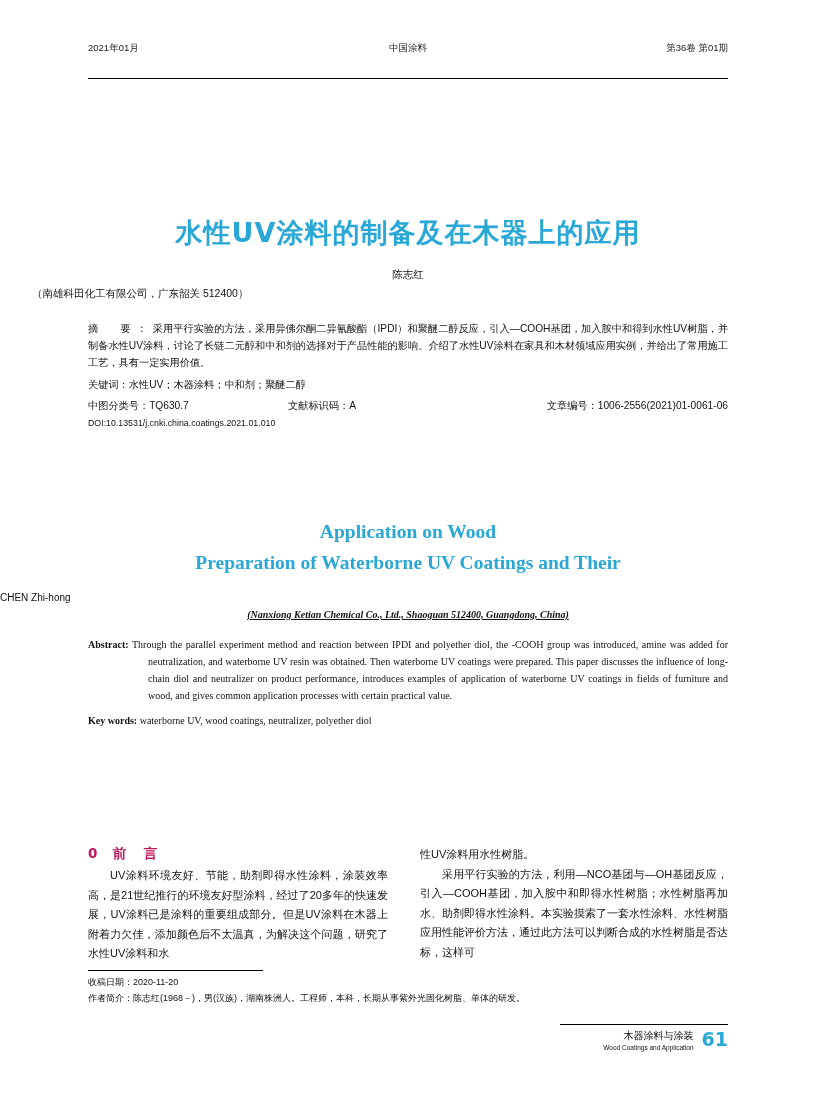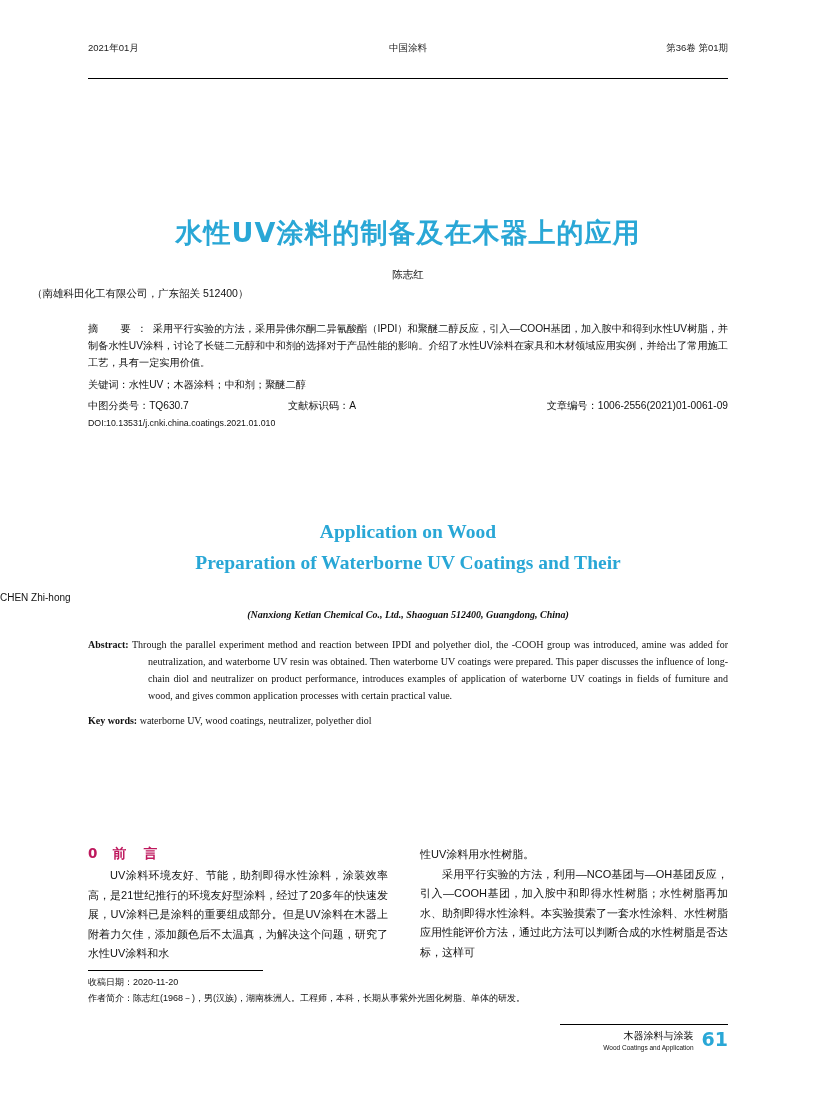--- a/index.html
+++ b/index.html
@@ -162,20 +162,21 @@
     position: absolute;
     left: 0;
     top: 609px;
     width: 816px;
     text-align: center;
     font-family: "Liberation Serif", serif;
     font-style: italic;
     font-weight: bold;
     font-size: 10px;
     color: #111;
+    text-decoration: underline;
   }
   .en-abstract {
     position: absolute;
     left: 88px;
     top: 636px;
     width: 640px;
     font-family: "Liberation Serif", serif;
     font-size: 10px;
     line-height: 17px;
     color: #111;
@@ -320,21 +321,21 @@
 
   <div class="cn-meta">
     <div class="cn-meta-row">
       <div class="cn-meta-c1">
         <span>中图分类号：</span><span>TQ630.7</span>
       </div>
       <div class="cn-meta-c2">
         <span>文献标识码：</span><span>A</span>
       </div>
       <div class="cn-meta-c3">
-        <span>文章编号：</span><span>1006-2556(2021)01-0061-09</span>
+        <span>文章编号：</span><span>1006-2556(2021)01-0061-06</span>
       </div>
     </div>
   </div>
   <div class="cn-doi">DOI:10.13531/j.cnki.china.coatings.2021.01.010</div>
 
   <div class="en-title">
     <div>Application on Wood</div>
     <div>Preparation of Waterborne UV Coatings and Their</div>
   </div>
   <div class="en-author">CHEN Zhi-hong</div>

